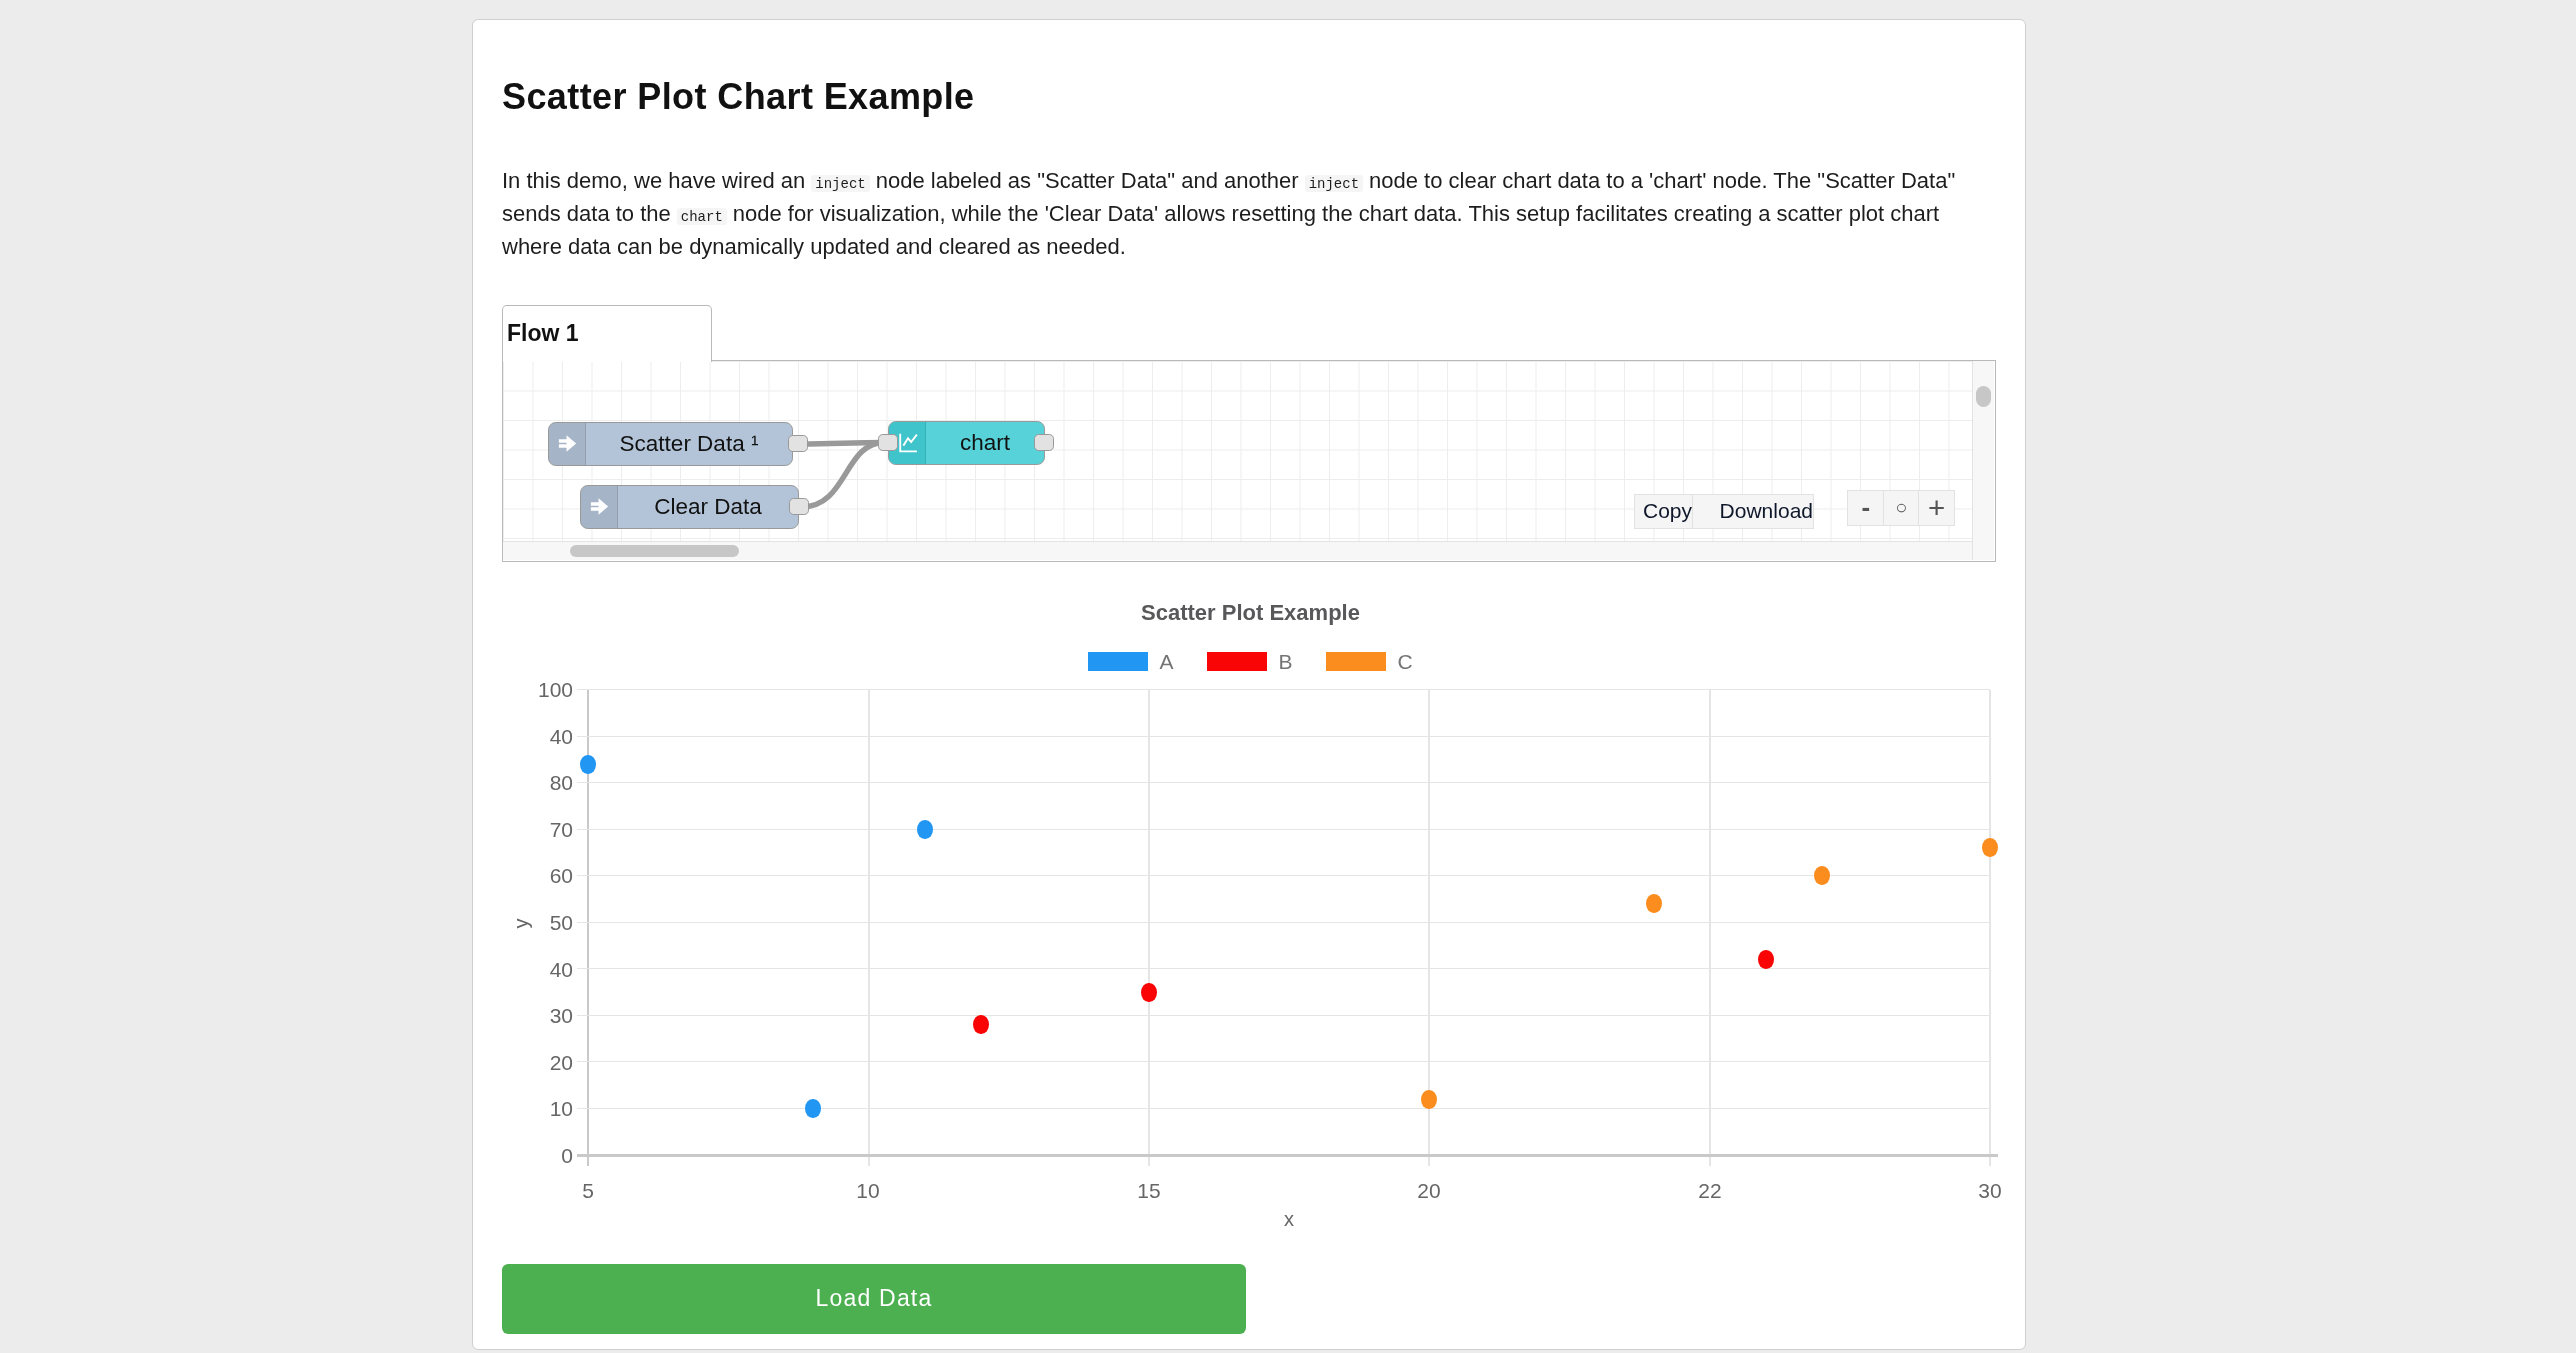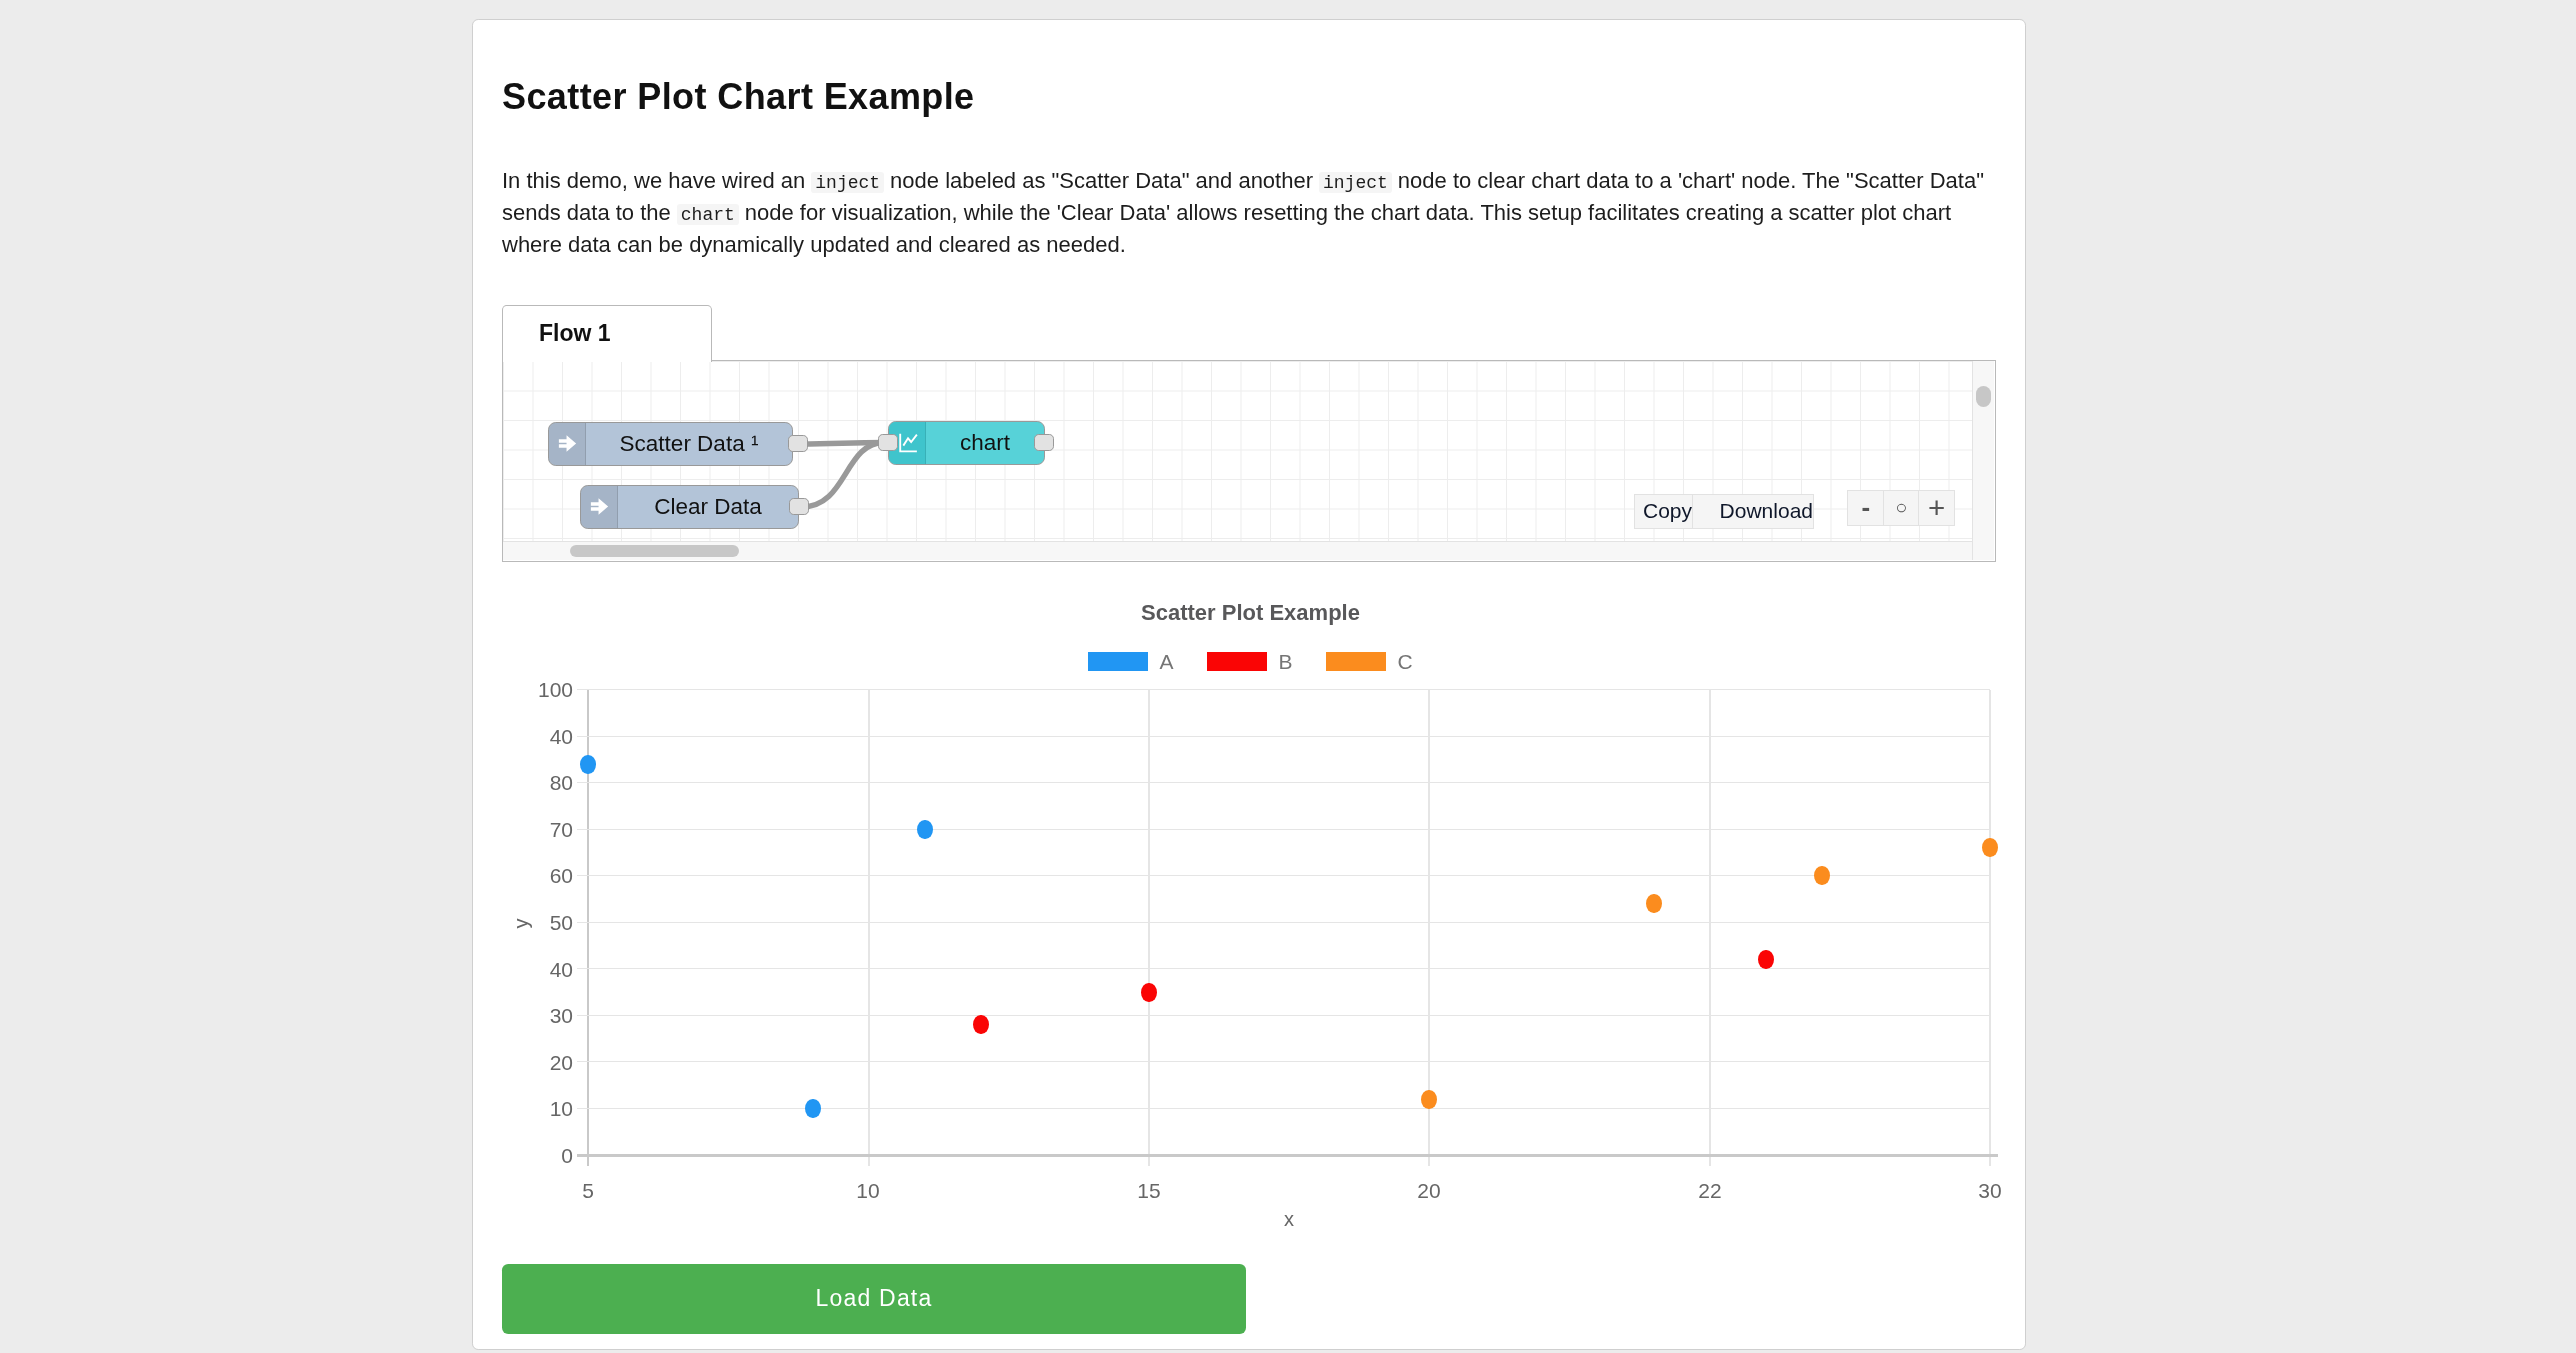--- a/index.html
+++ b/index.html
@@ -5,27 +5,27 @@
   * { margin:0; padding:0; box-sizing:border-box; }
   html,body { width:2576px; height:1354px; overflow:hidden;
     font-family:"Liberation Sans", sans-serif; background:var(--page_bg,#ececec); }
   .card { position:absolute; left:472px; top:18.6px; width:1554px; height:1331px;
     background:#fff; border:1.6px solid #cfcfcf; border-radius:6.2px; }
   .card > * { position:absolute; }
 
   .h1 { left:29px; top:56px; font-size:36px; font-weight:bold; color:#111; letter-spacing:0.4px; }
 
   .desc { left:29px; top:146px; width:1497px; font-size:22px; line-height:30px; color:#1d1d1d; }
-  .desc code { font-family:"Liberation Mono","DejaVu Sans Mono",monospace; font-size:18px;
+  .desc code { font-family:"Liberation Mono","DejaVu Sans Mono",monospace; font-size:14px;
     background:#f5f5f5; border-radius:3.1px; padding:0.8px 3.9px; }
 
   
   .flow-tab { left:29px; top:285px; width:210px; height:57px; background:#fff;
     border:1.6px solid #b9b9b9; border-bottom:none; border-radius:4.7px 4.7px 0 0; z-index:3;
-    display:flex; align-items:center; padding-left:36px; font-size:23px; font-weight:bold; color:#111; }
+    display:flex; align-items:center; padding-left:4px; font-size:23px; font-weight:bold; color:#111; }
   .flow-box { left:29px; top:340px; width:1494px; height:202px; border:1.6px solid #b9b9b9; background:#fff; z-index:2; }
   .flow-inner { position:absolute; inset:0; }
   .canvas { position:absolute; left:0; top:0; width:1469px; height:180px; background:#fff; overflow:hidden;
     background-image:linear-gradient(#ededed 0.8px, transparent 0.8px),
                      linear-gradient(90deg,#ededed 0.8px, transparent 0.8px);
     background-size:29.5px 29.5px; }
   .vtrack { position:absolute; left:1469px; top:0; width:22px; height:199px; background:#f7f7f7; border-left:0.8px solid #e3e3e3; }
   .htrack { position:absolute; left:0; top:180px; width:1469px; height:19.4px; background:#f7f7f7; border-top:0.8px solid #e3e3e3; }
   .vthumb { position:absolute; left:3.1px; top:25.6px; width:14.7px; height:21px; border-radius:7.8px; background:#c7c7c7; }
   .hthumb { position:absolute; left:67px; top:3.9px; width:169px; height:11.6px; border-radius:6.2px; background:#c7c7c7; }

